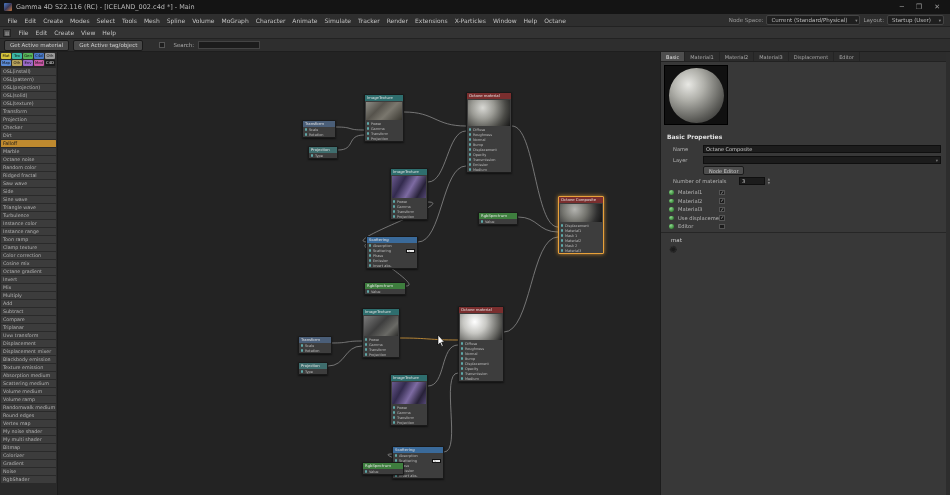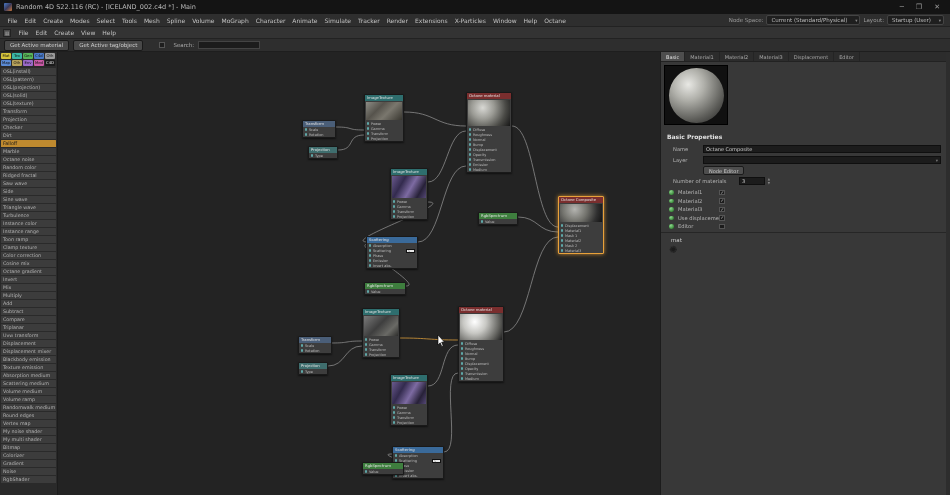--- a/index.html
+++ b/index.html
@@ -83,21 +83,21 @@
   .mat-icon { position:absolute; left:8px; top:193px; font-size:10px; color:#1b1b1b; line-height:10px; }
   .rp-scroll { position:absolute; right:0; top:0; bottom:0; width:4px; background:#2d2d2d; }
 </style>
 </head>
 <body>
 
 <div id="app">
 
   <div class="titlebar">
     <div class="app-icon"></div>
-    <div class="title-text">Random 4D S22.116 (RC) - [ICELAND_002.c4d *] - Main</div>
+    <div class="title-text">Gamma 4D S22.116 (RC) - [ICELAND_002.c4d *] - Main</div>
     <div class="win-controls">
       <span>─</span>
       <span>❐</span>
       <span>✕</span>
     </div>
   </div>
 
   <div class="menubar">
     <div style="display:flex">
         <div class="menu-item">File</div>

